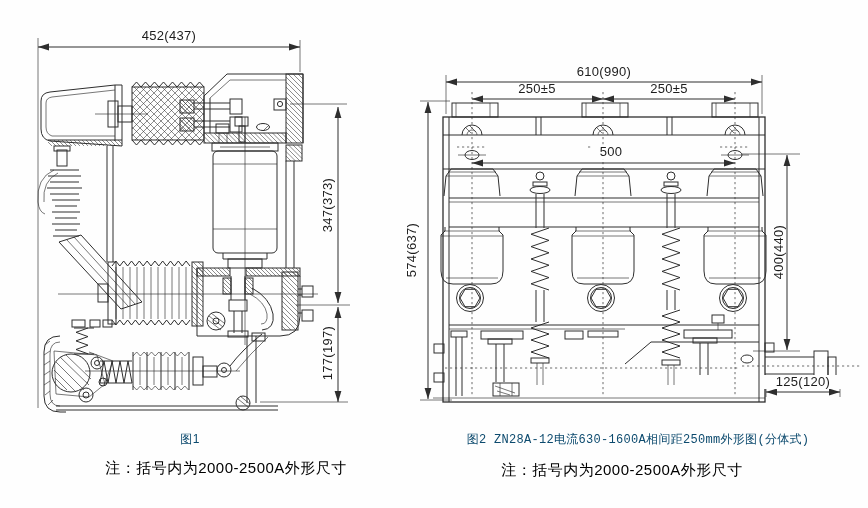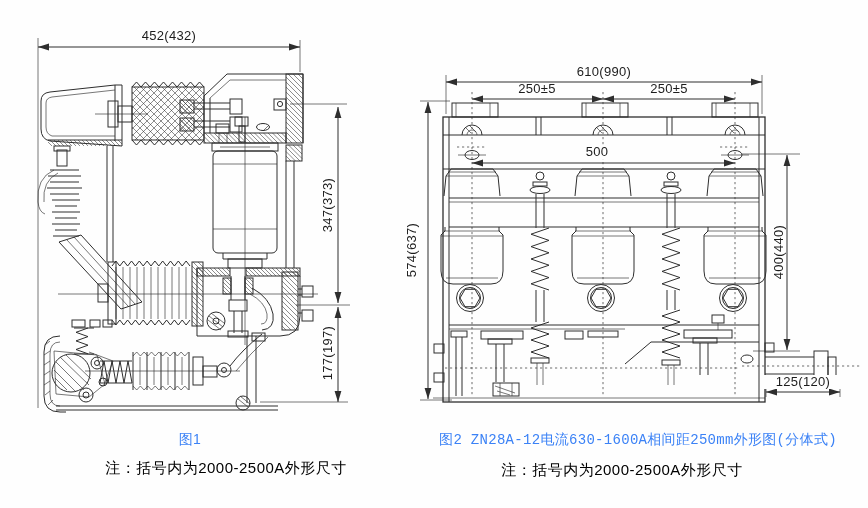--- a/index.html
+++ b/index.html
@@ -9,21 +9,21 @@
   svg *{fill:none;stroke:#2e2e2e;stroke-width:1;stroke-linecap:butt;}
   svg .thin{stroke-width:0.65;}
   svg .thick{stroke-width:1.3;}
   svg .dash{stroke-dasharray:2.2,2.8;stroke-width:0.7;}
   svg .arr{fill:#2e2e2e;stroke:none;}
   svg g[data-hatch] line{stroke-width:0.55;}
   .lbl{position:absolute;font-size:13px;line-height:14px;height:14px;color:#1c1c1c;
        text-align:center;white-space:nowrap;letter-spacing:.3px;}
   .vlbl{transform:rotate(-90deg);}
   .bg{background:#fefefe;}
-  .cap{font-size:14px;line-height:16px;height:16px;color:#3b82f6;}
+  .cap{font-size:12px;line-height:16px;height:16px;color:#0c4a6e;}
   .note{font-size:15px;line-height:17px;height:17px;color:#000000;letter-spacing:.5px;}
 </style>
 </head>
 <body>
 
 <div id="stage">
 <svg width="868" height="508" viewBox="0 0 868 508">
 
   <g>
 
@@ -624,31 +624,31 @@
       <rect x="814" y="351" width="14" height="30"></rect>
       <rect x="828" y="357" width="8" height="19"></rect>
       <rect x="765" y="343" width="9" height="9"></rect>
       <rect x="765" y="378" width="9" height="9"></rect>
       <line class="dash" x1="742" y1="366" x2="860" y2="366"></line>
     </g>
   </g>
 </svg>
 
 <div>
-  <div class="lbl" style="left:124px;top:29px;width:90px;">452(432)</div>
+  <div class="lbl" style="left:124px;top:29px;width:90px;">452(437)</div>
   <div class="lbl vlbl" style="left:283px;top:198px;width:90px;">347(373)</div>
   <div class="lbl vlbl" style="left:283px;top:346px;width:90px;">177(197)</div>
   <div class="lbl cap" style="left:150px;top:431px;width:80px;">图1</div>
   <div class="lbl note" style="left:76px;top:459px;width:300px;">注：括号内为2000-2500A外形尺寸</div>
 </div>
 
 <div>
   <div class="lbl" style="left:554px;top:65px;width:100px;">610(990)</div>
   <div class="lbl" style="left:502px;top:82px;width:70px;">250±5</div>
   <div class="lbl" style="left:634px;top:82px;width:70px;">250±5</div>
-  <div class="lbl bg" style="left:577px;top:145px;width:40px;">500</div>
+  <div class="lbl bg" style="left:591px;top:145px;width:40px;">500</div>
   <div class="lbl vlbl" style="left:367px;top:243px;width:90px;">574(637)</div>
   <div class="lbl vlbl" style="left:734px;top:245px;width:90px;">400(440)</div>
   <div class="lbl bg" style="left:763px;top:375px;width:80px;">125(120)</div>
   <div class="lbl cap" style="left:408px;top:432px;width:460px;font-family:Liberation Mono, monospace;">图2 ZN28A-12电流630-1600A相间距250mm外形图(分体式)</div>
   <div class="lbl note" style="left:462px;top:461px;width:320px;">注：括号内为2000-2500A外形尺寸</div>
 </div>
 </div>
 
 </body></html>

